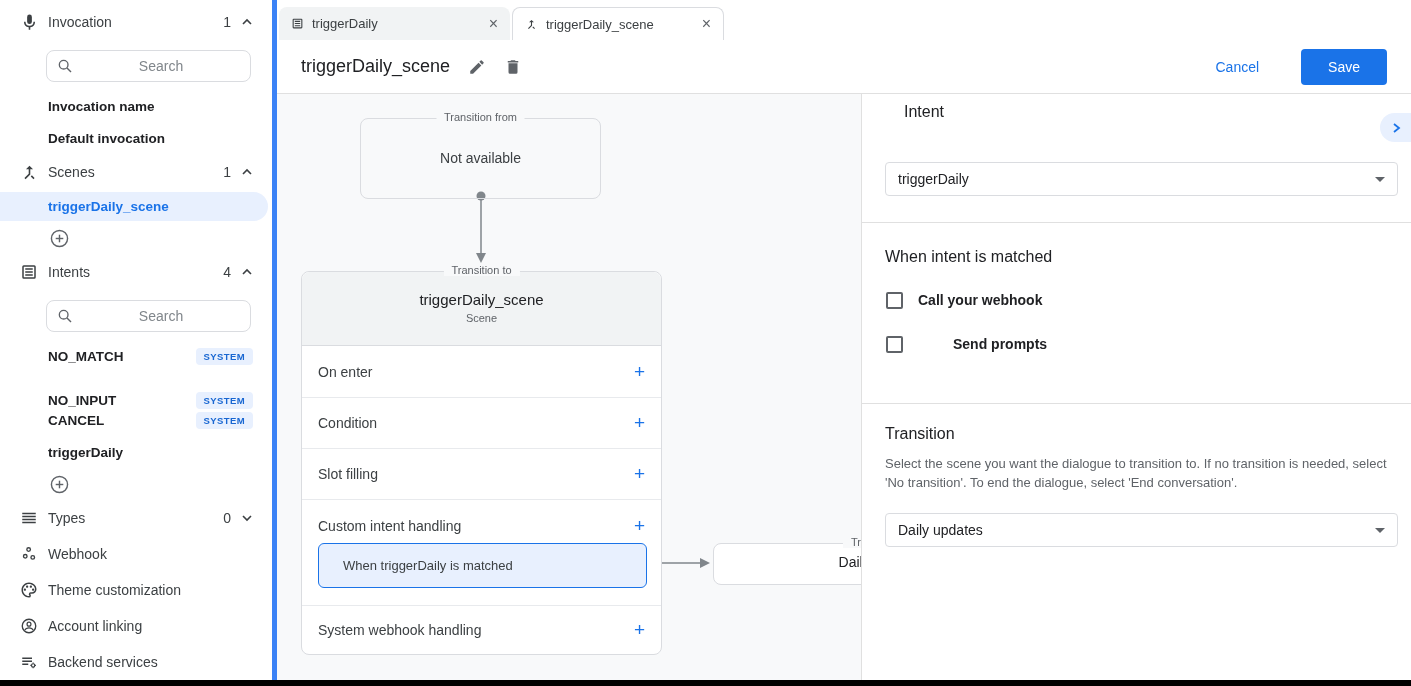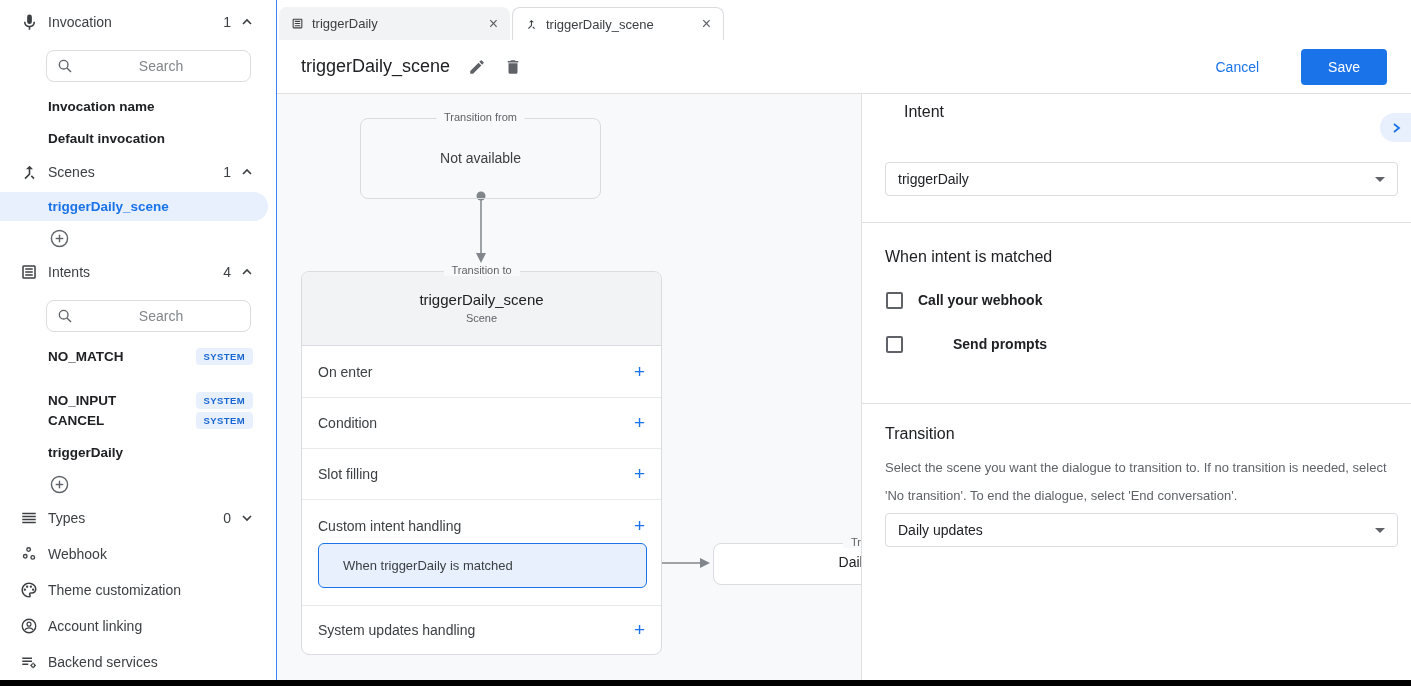--- a/index.html
+++ b/index.html
@@ -1,21 +1,21 @@
 <!DOCTYPE html>
 <html><head>
 <meta charset="utf-8">
 <style>
   * { margin:0; padding:0; box-sizing:border-box; }
   html,body { background:#fff; }
   body { font-family:"Liberation Sans", sans-serif; color:#202124; }
   .app { position:relative; width:1411px; height:686px; background:#fff; overflow:hidden; }
 
   
-  .sidebar { position:absolute; left:0; top:0; width:277px; height:680px; background:#fff; border-right:1px solid #3b82f6; }
+  .sidebar { position:absolute; left:0; top:0; width:277px; height:680px; background:#fff; border-right:5px solid #3b82f6; }
   .side-header { position:absolute; left:0; width:277px; height:28px; display:flex; align-items:center; padding-left:20px; cursor:pointer; }
   .side-header .sicon { width:19px; height:19px; margin-right:9px; flex:0 0 19px; color:#3c4043; }
   .side-header .slabel { font-size:14px; color:#3c4043; }
   .side-header .scount { margin-left:auto; font-size:14px; color:#3c4043; margin-right:10px; }
   .side-header .schev { margin-right:24px; display:flex; }
   .search-box { position:absolute; left:46px; width:205px; height:32px; border:1px solid #dadce0; border-radius:8px; background:#fff; display:flex; align-items:center; padding:0 10px; }
   .search-box svg { margin-right:9px; flex:0 0 16px; }
   .search-box input { border:none; outline:none; width:100%; font-size:14px; font-family:inherit; color:#3c4043; background:transparent;text-align:center; }
   .search-box input::placeholder { color:#80868b; }
   .side-item { position:absolute; left:48px; width:205px; height:24px; display:flex; align-items:center; font-size:13.5px; font-weight:700; color:#202124; cursor:pointer; }
@@ -68,21 +68,21 @@
   .selectbox { position:absolute; left:23px; width:513px; height:34px; border:1px solid #dadce0; border-radius:4px; background:#fff; display:flex; align-items:center; padding:0 12px; font-size:14px; color:#202124; cursor:pointer; }
   .sel-intent { top:68px; }
   .sel-transition { top:419px; }
   .caret { margin-left:auto; width:0; height:0; border-left:5px solid transparent; border-right:5px solid transparent; border-top:5px solid #5f6368; }
   .p-div { position:absolute; left:0; right:0; height:1px; background:#e0e0e0; }
   .p-div1 { top:128px; } .p-div2 { top:309px; }
   .cb-row { position:absolute; left:24px; height:20px; display:flex; align-items:center; }
   .cb-row1 { top:196px; } .cb-row2 { top:240px;gap:35px; }
   .cb-box { width:17px; height:17px; border:2px solid #5f6368; border-radius:2px; margin-right:15px; cursor:pointer; background:#fff; }
   .cb-label { font-size:14px; font-weight:700; color:#202124; }
-  .p-desc { position:absolute; left:23px; top:360px; width:516px; font-size:13px; line-height:28px; color:#5f6368; }
+  .p-desc { position:absolute; left:23px; top:360px; width:516px; font-size:13px; line-height:19px; color:#5f6368; }
 
   .bottom-bar { position:absolute; left:0; bottom:0; width:100%; height:6px; background:#000; z-index:99; }
 </style>
 </head>
 <body>
 
 <div class="app">
 
   <div class="sidebar">
 
@@ -328,21 +328,21 @@
       <div class="scene-row bt row-custom">
         <div class="row-top">
           <span class="row-label">Custom intent handling</span>
           <span class="row-add">+</span>
         </div>
         <div class="sub-item">
           <span>When triggerDaily is matched</span>
         </div>
       </div>
       <div class="scene-row bt row-last">
-        <span class="row-label">System updates handling</span>
+        <span class="row-label">System webhook handling</span>
         <span class="row-add">+</span>
       </div>
     </div>
 
     <div class="target-card">
       <span class="box-legend">Transition to</span>
       <div class="target-title">Daily updates</div>
     </div>
   </div>
 

